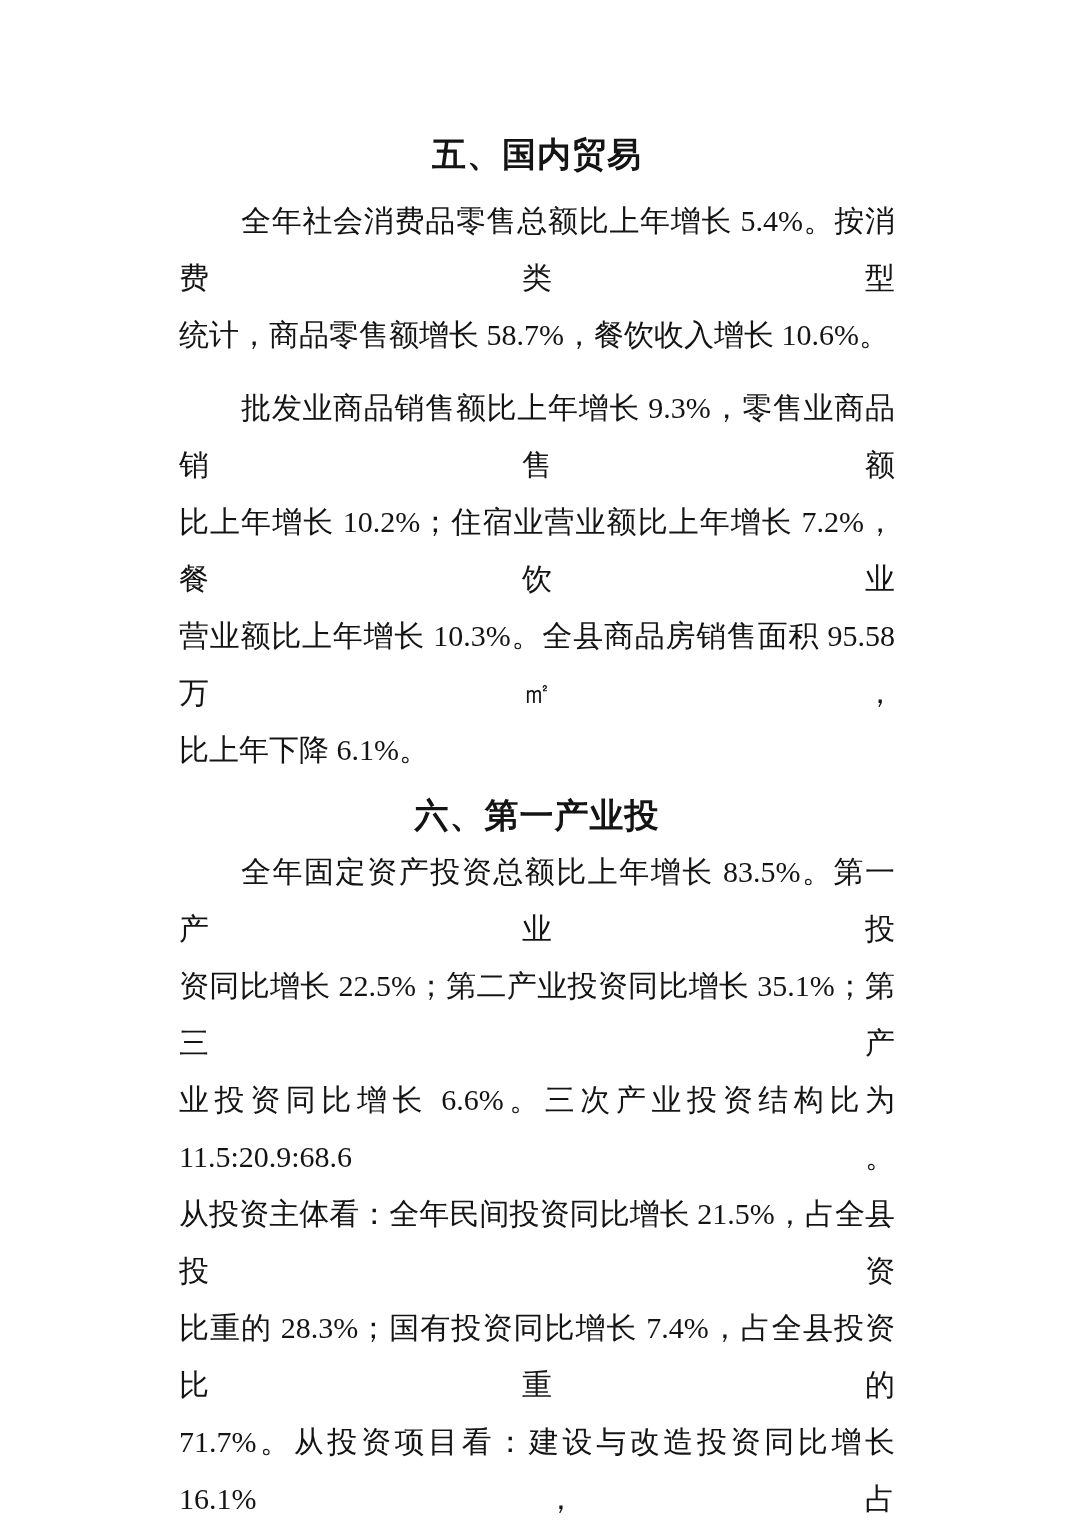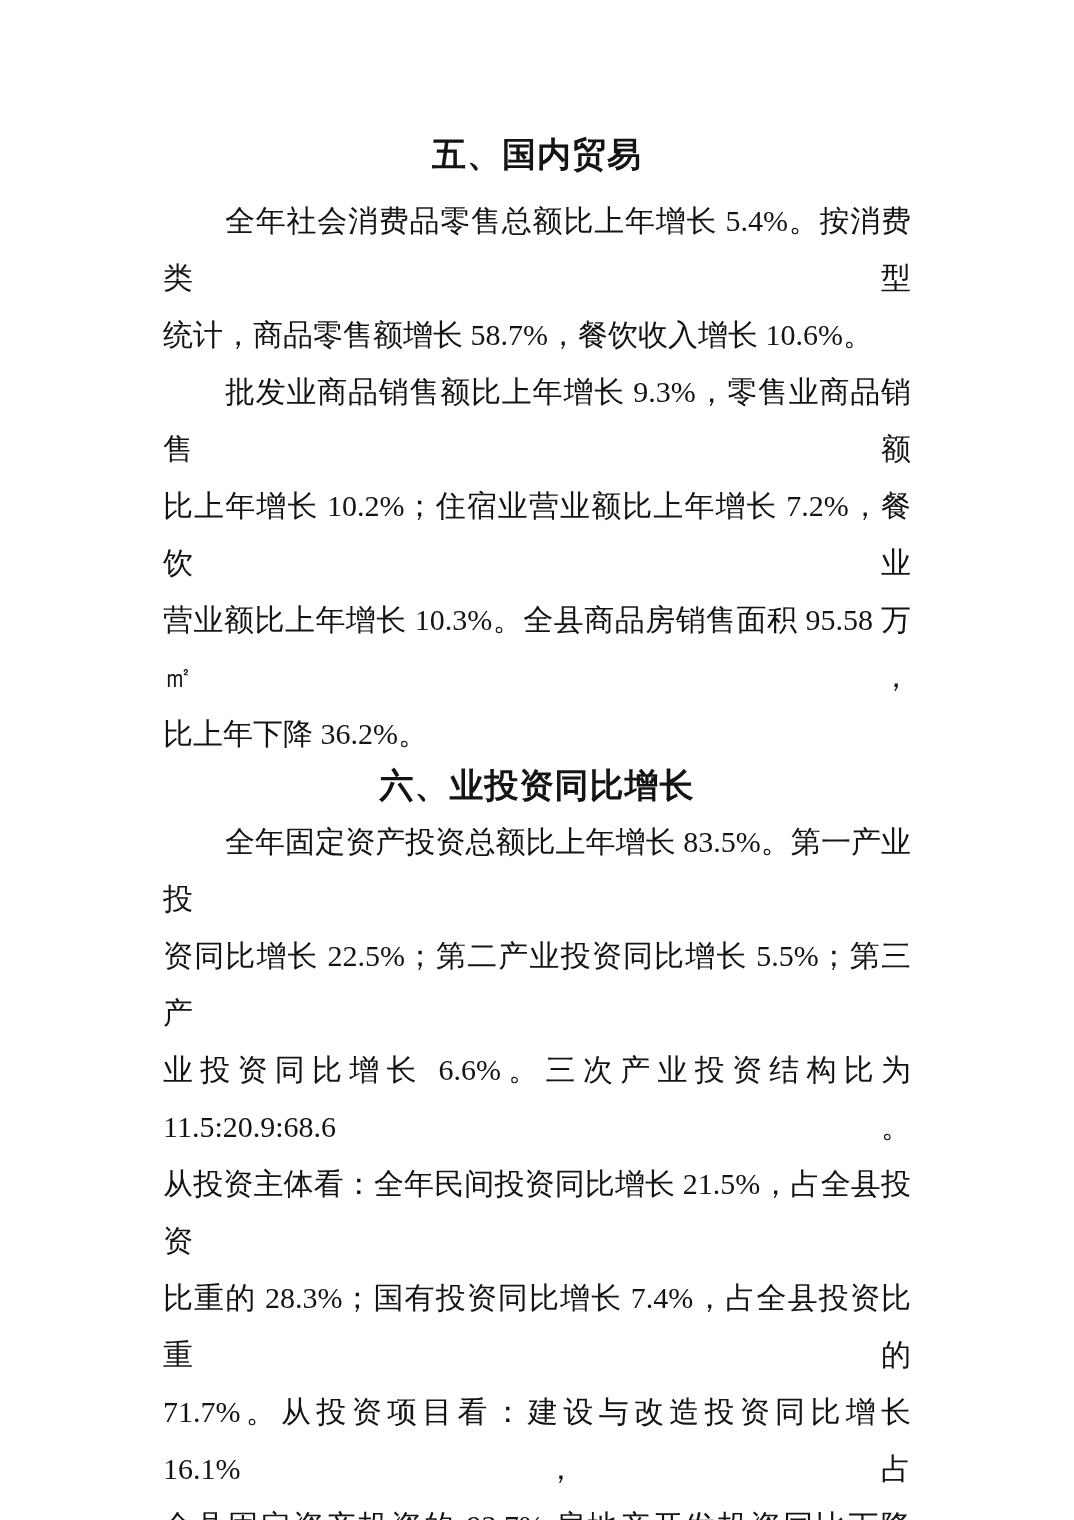--- a/index.html
+++ b/index.html
@@ -20,21 +20,21 @@
     font-family:"Liberation Sans","DejaVu Sans",sans-serif;
     font-weight:bold;
     font-size:34px;
     line-height:42px;
     text-align:center;
     letter-spacing:1px;
   }
   #title-5 { padding-top:133px; }
   #title-6 { margin-top:2px; }
 
-  .para { margin:0; }
+  .para { margin:16px; }
   .para-first { margin-top:17px; }
   #para-6-1 { margin-top:7px; }
 
   .line {
     font-size:30px;
     line-height:57px;
     text-align:justify;
     text-align-last:justify;
     text-justify:inter-ideograph;
   }
@@ -51,28 +51,28 @@
 
     <div class="para para-first">
       <div class="line first">全年社会消费品零售总额比上年增长 5.4%。按消费类型</div>
       <div class="line last">统计，商品零售额增长 58.7%，餐饮收入增长 10.6%。</div>
     </div>
 
     <div class="para">
       <div class="line first">批发业商品销售额比上年增长 9.3%，零售业商品销售额</div>
       <div class="line">比上年增长 10.2%；住宿业营业额比上年增长 7.2%，餐饮业</div>
       <div class="line">营业额比上年增长 10.3%。全县商品房销售面积 95.58 万㎡，</div>
-      <div class="line last">比上年下降 36.2%。</div>
+      <div class="line last">比上年下降 6.1%。</div>
     </div>
 
-    <h1 class="section-title" id="title-6">六、业投资同比增长</h1>
+    <h1 class="section-title" id="title-6">六、第一产业投</h1>
 
     <div class="para" id="para-6-1">
       <div class="line first">全年固定资产投资总额比上年增长 83.5%。第一产业投</div>
-      <div class="line">资同比增长 22.5%；第二产业投资同比增长 5.5%；第三产</div>
+      <div class="line">资同比增长 22.5%；第二产业投资同比增长 35.1%；第三产</div>
       <div class="line">业投资同比增长 6.6%。三次产业投资结构比为 11.5:20.9:68.6。</div>
       <div class="line">从投资主体看：全年民间投资同比增长 21.5%，占全县投资</div>
       <div class="line">比重的 28.3%；国有投资同比增长 7.4%，占全县投资比重的</div>
       <div class="line">71.7%。从投资项目看：建设与改造投资同比增长 16.1%，占</div>
       <div class="line">全县固定资产投资的 93.7%;房地产开发投资同比下降 32.8%，</div>
 
     </div>
 
   </div>
 </div>

